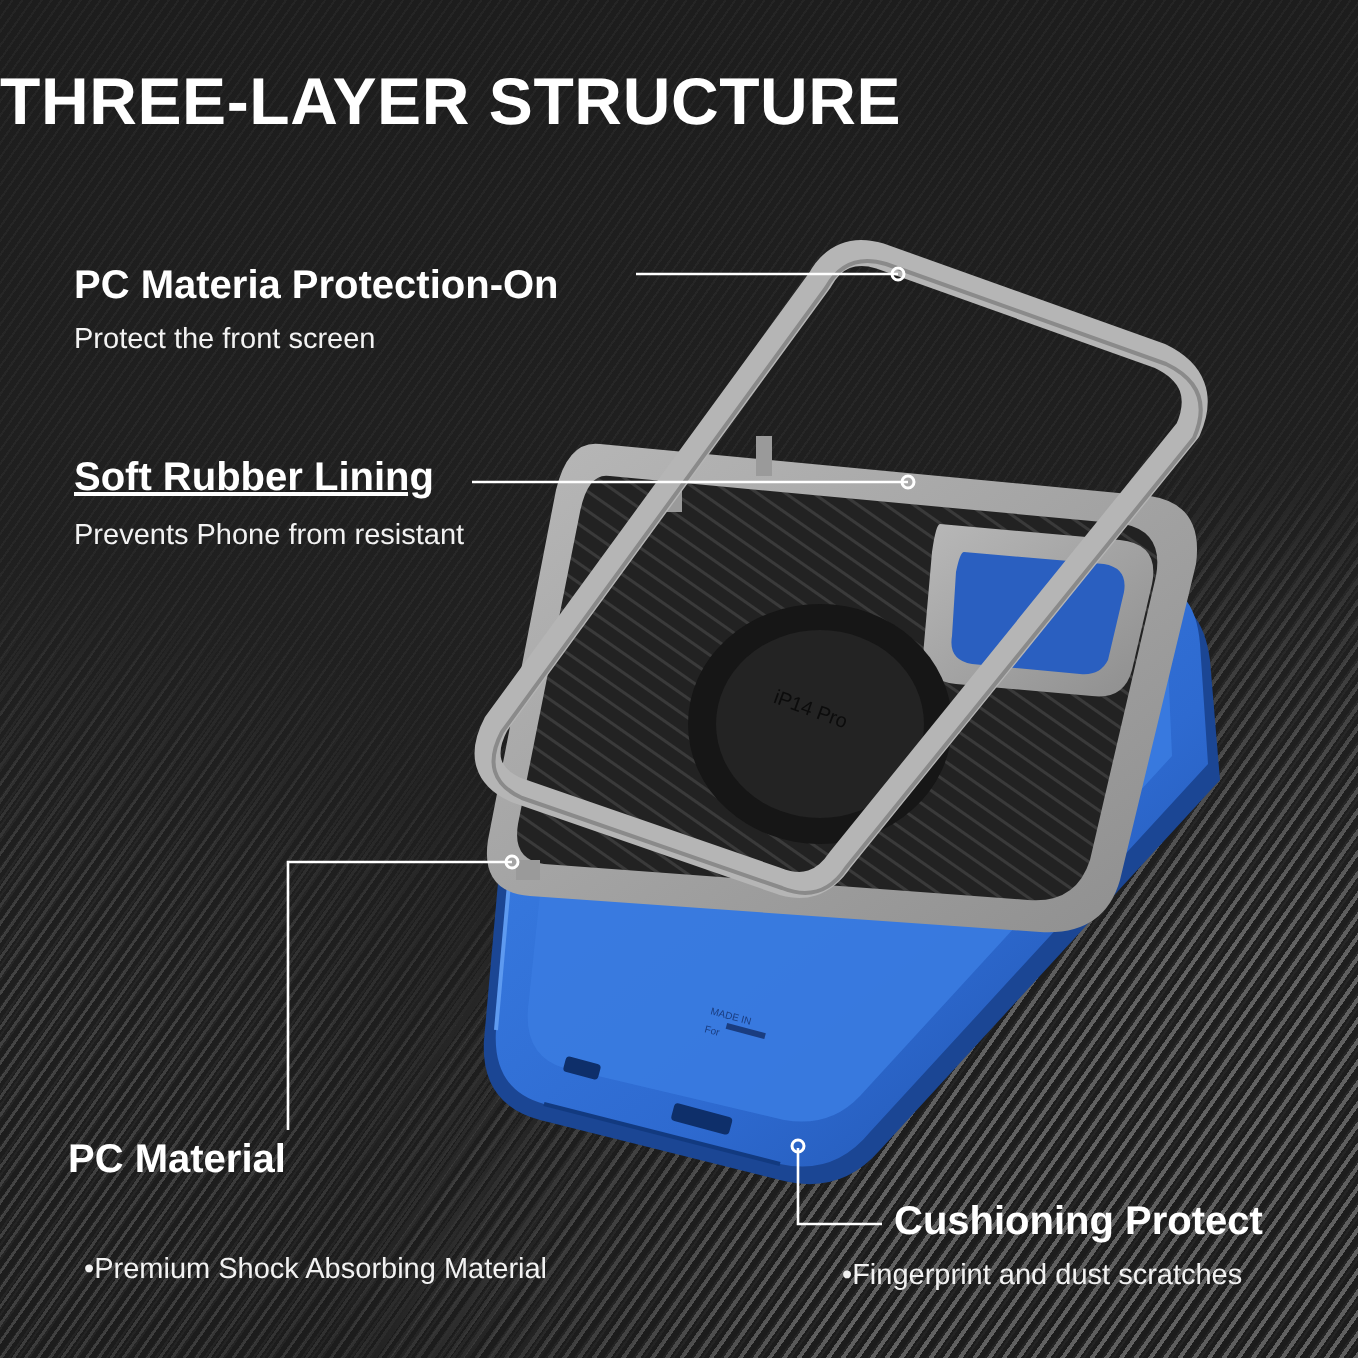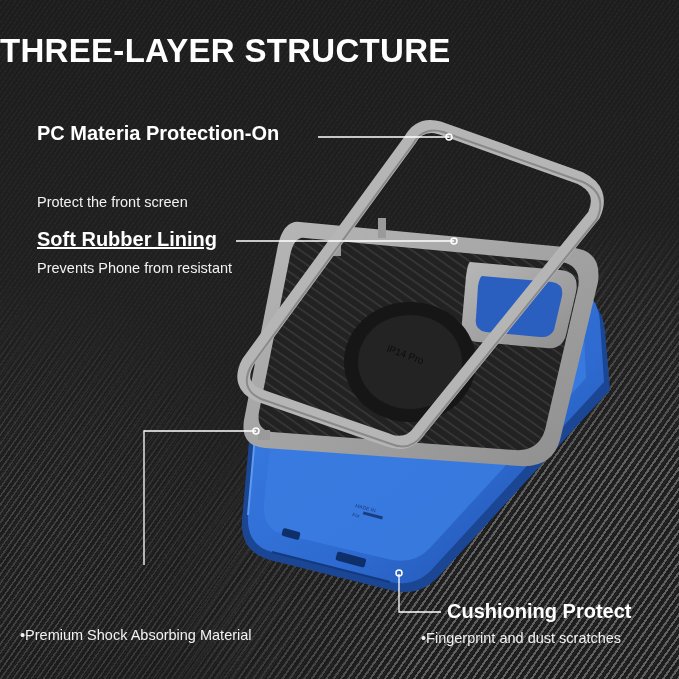--- a/index.html
+++ b/index.html
@@ -27,26 +27,26 @@
 
     .title {
       position: absolute; left: 0; right: 0; top: 32px;
       text-align: left; font-weight: 700; font-size: 33px; letter-spacing: 0.3px;
       color: #ffffff;
     }
 
     .label { position: absolute; font-weight: 700; color: #ffffff; white-space: nowrap; }
     .sub { position: absolute; font-size: 14.5px; color: #f2f2f2; white-space: nowrap; }
 
-    .l1 { left: 37px; top: 122px; font-size: 20px; text-align: center; }
-    .s1 { left: 37px; top: 162px; margin-top: 32px; }
+    .l1 { left: 37px; top: 132px; font-size: 20px; text-align: center; }
+    .s1 { left: 37px; top: 162px; }
     .l2 { left: 37px; top: 228px; font-size: 20px; text-decoration: underline; }
     .s2 { left: 37px; top: 260px; }
     .l3 { left: 34px; top: 568px; font-size: 20px; line-height: 24px; }
-    .s3 { left: 20px; top: 627px; font-size: 14.5px; }
+    .s3 { left: 42px; top: 627px; font-size: 14.5px; }
     .l4 { left: 447px; top: 600px; font-size: 20px; }
     .s4 { left: 421px; top: 630px; font-size: 14.5px; }
 
     .product { position: absolute; left: 0; top: 0; width: 679px; height: 679px; }
   </style>
 </head>
 <body>
 
 <div class="bg"></div>
 <div class="bg-stripes-left"></div>
@@ -124,17 +124,18 @@
 
 <div class="title">THREE-LAYER STRUCTURE</div>
 
 <div class="label l1">PC Materia Protection-On</div>
 <div class="sub s1">Protect the front screen</div>
 
 <div class="label l2">Soft Rubber Lining</div>
 <div class="sub s2">Prevents Phone from resistant</div>
 
 <div class="label l3">
+  <div>PC Material</div>
 </div>
 <div class="sub s3">•Premium Shock Absorbing Material</div>
 
 <div class="label l4">Cushioning Protect</div>
 <div class="sub s4">•Fingerprint and dust scratches</div>
 
 </body></html>

